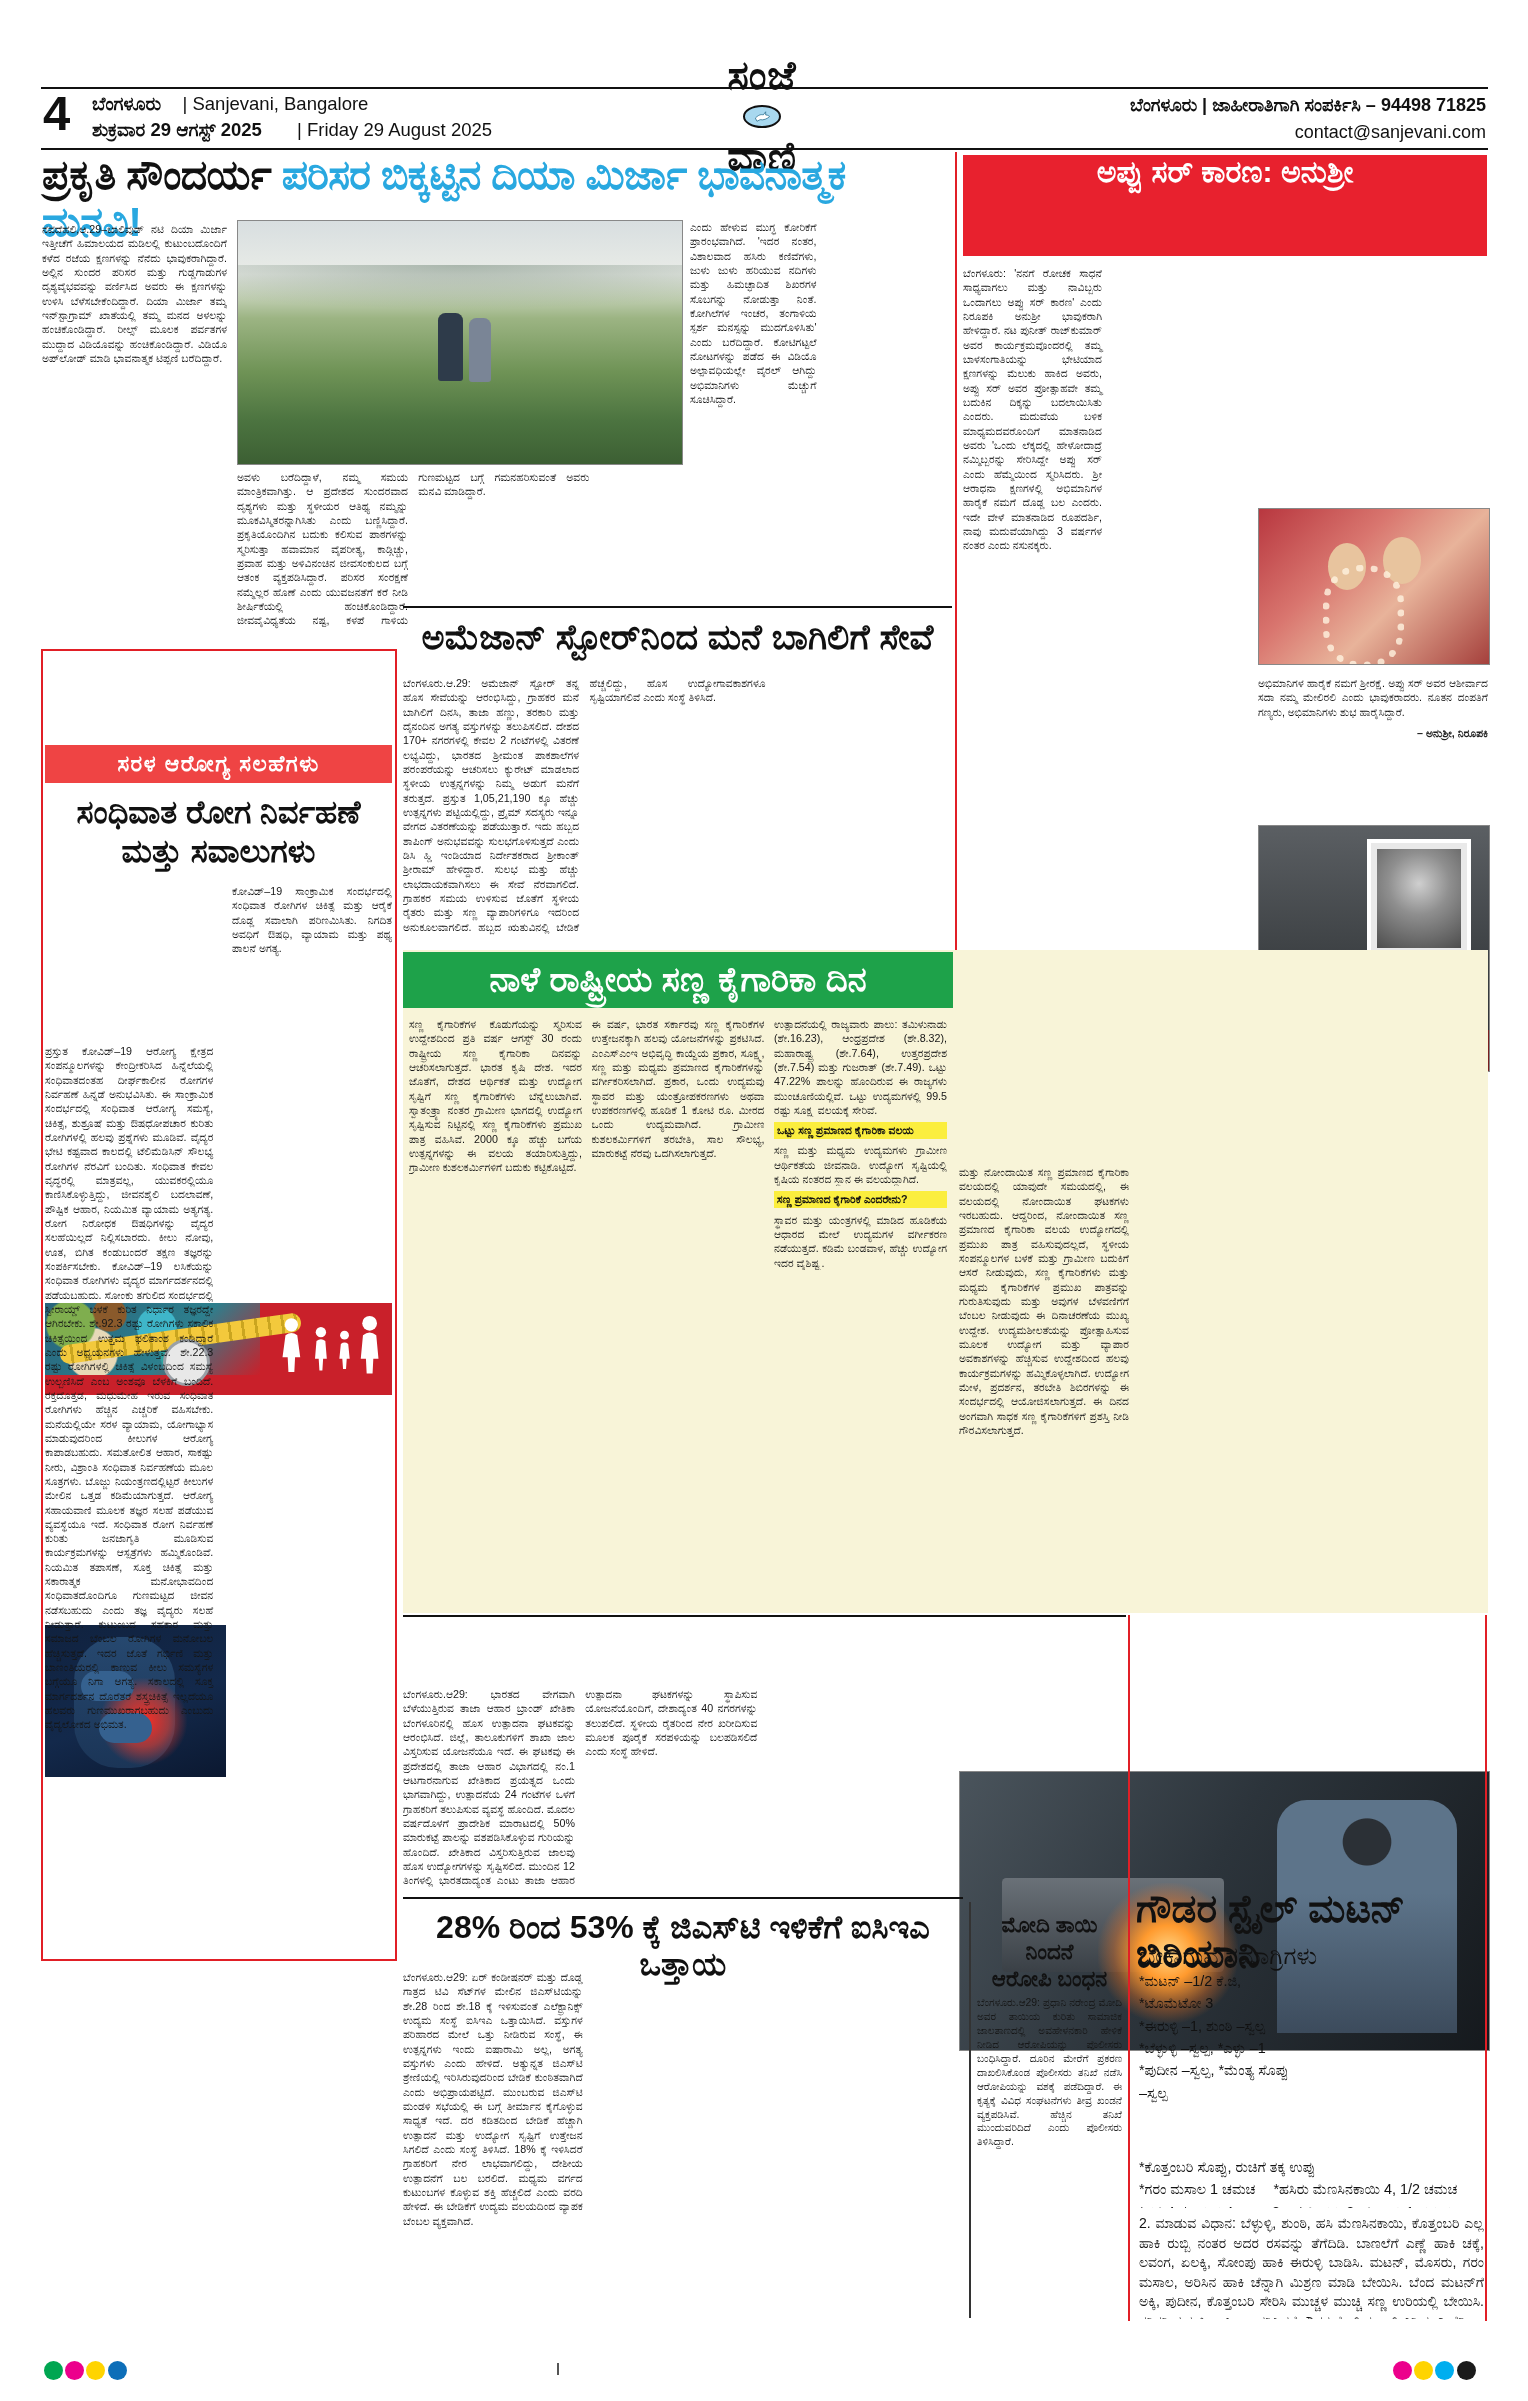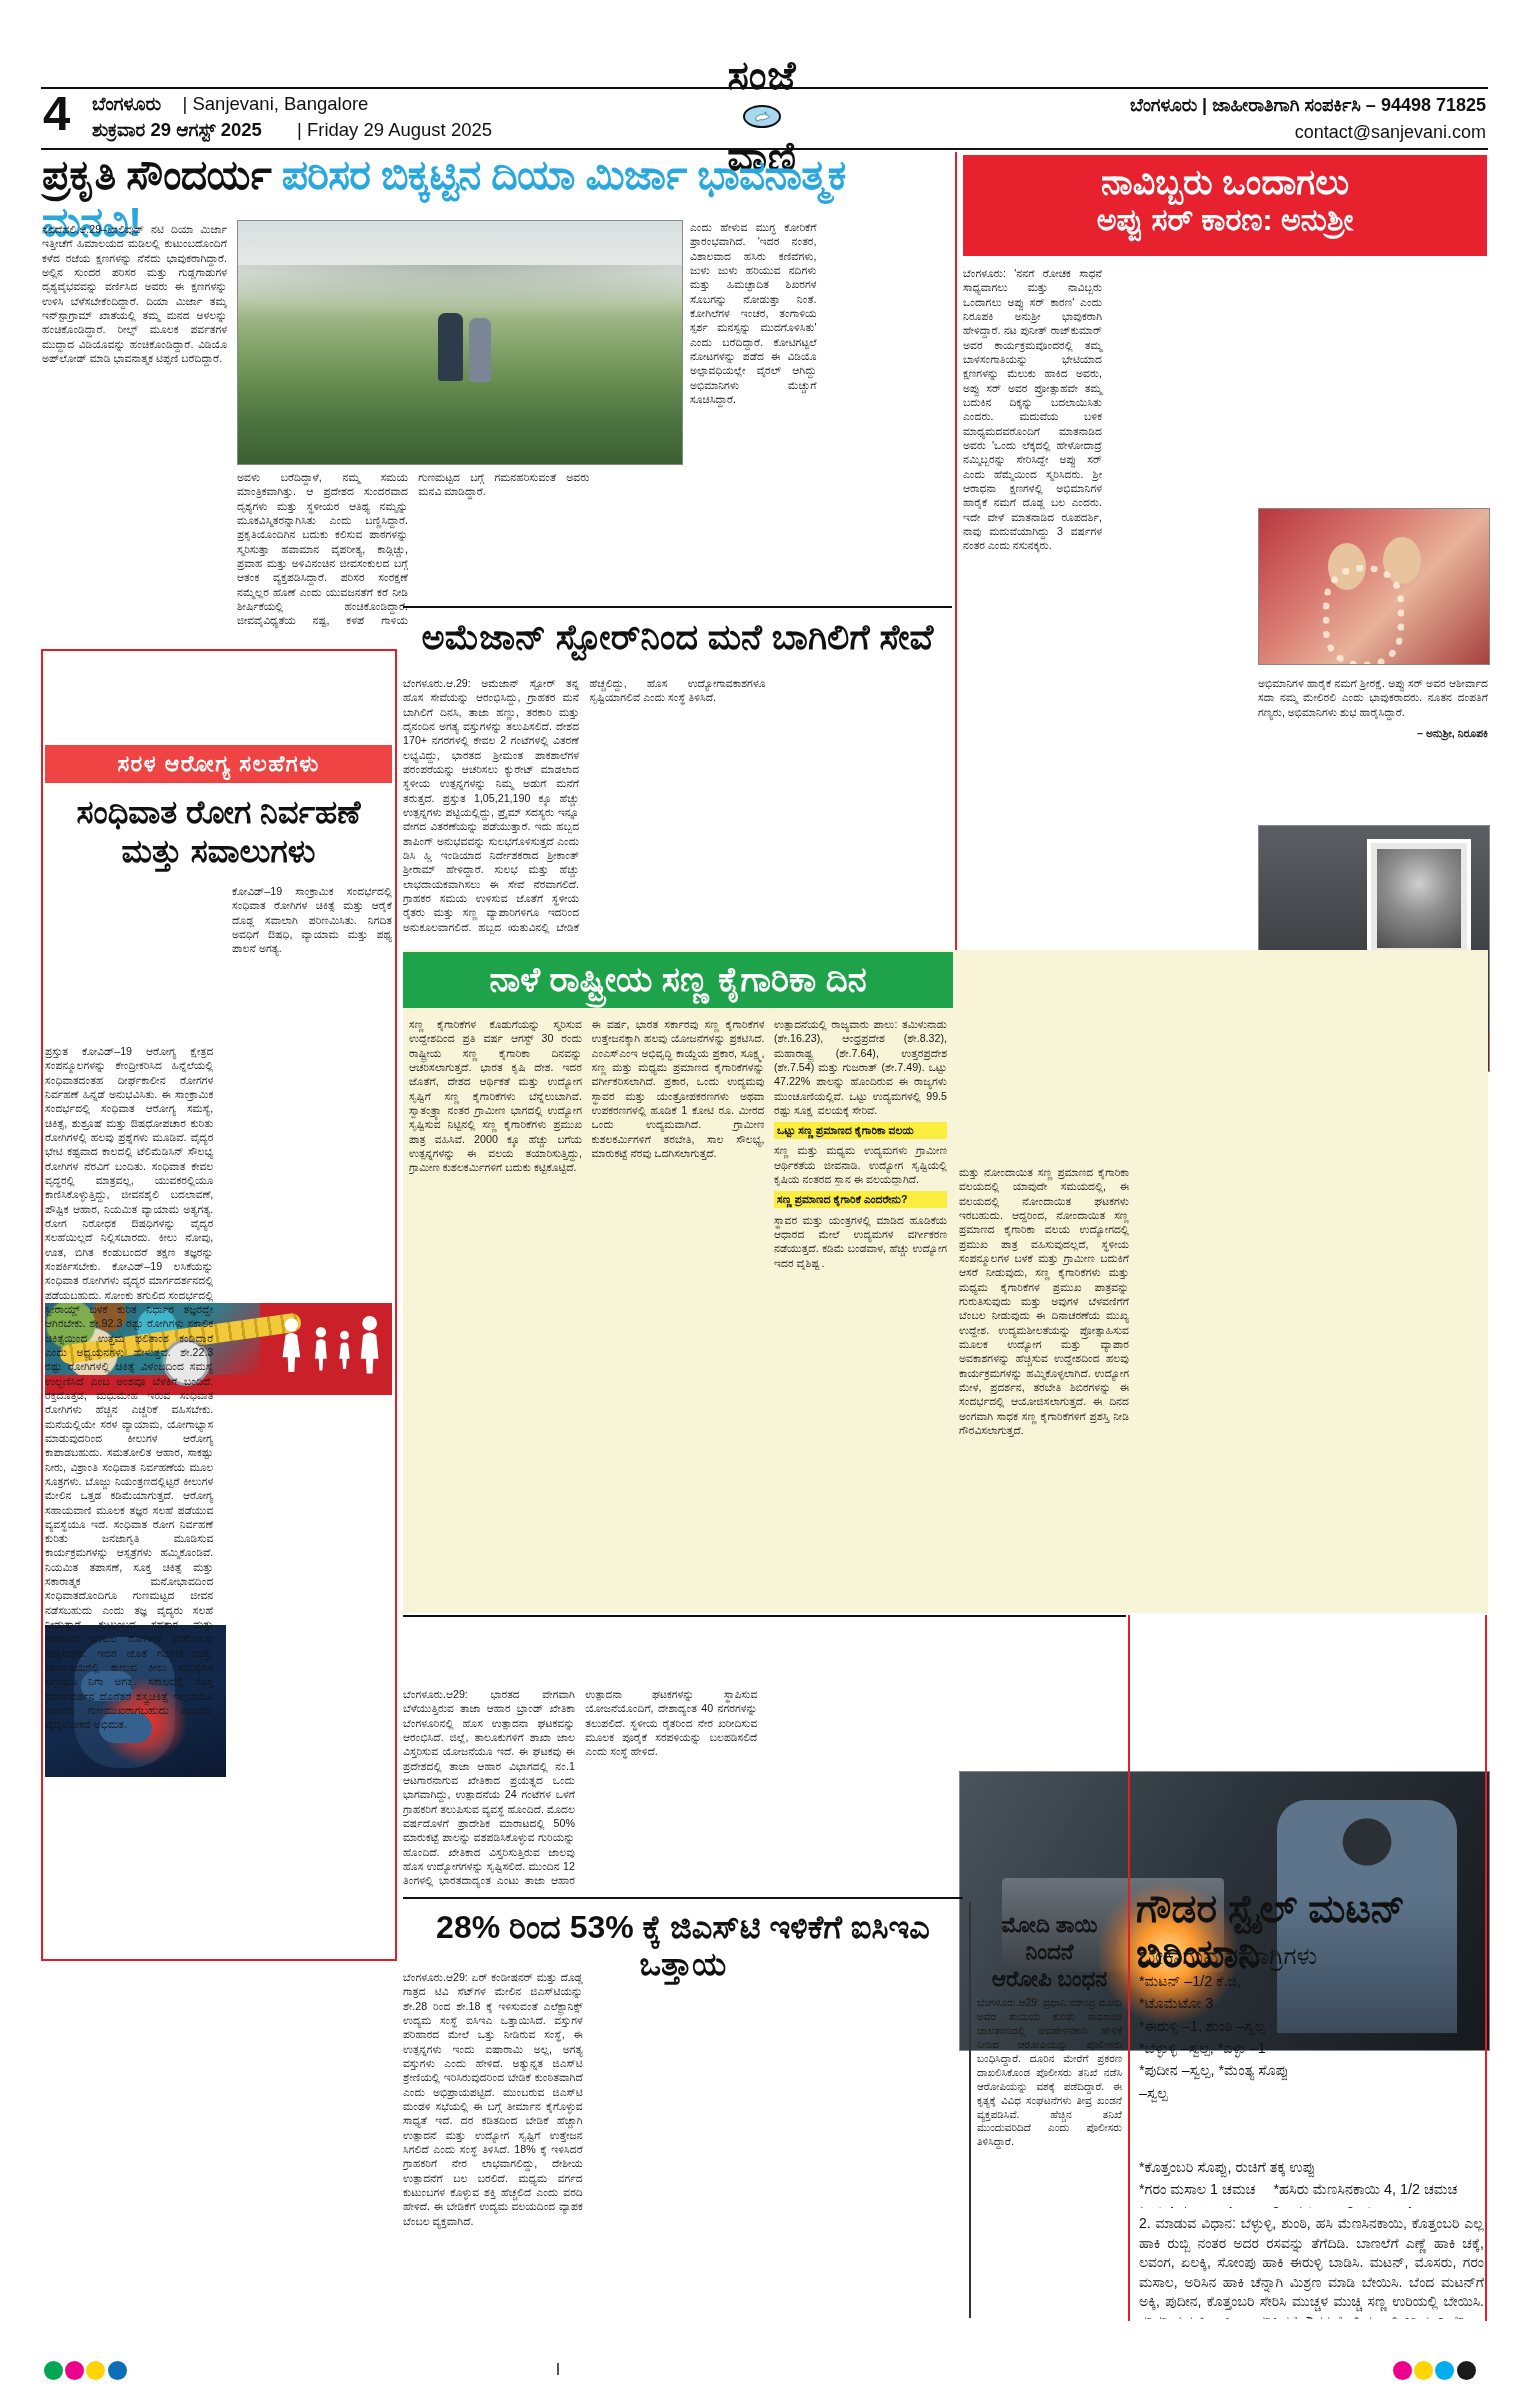--- a/index.html
+++ b/index.html
@@ -103,21 +103,20 @@
     <div class="ridge"></div>
     <div class="fig" style="left:45%;top:38%;width:25px;height:68px;background:#2e3b4a;"></div>
     <div class="fig" style="left:52%;top:40%;width:22px;height:64px;background:#7a8596;"></div>
   </div>
   <div class="abs body-txt" style="left:690px;top:220px;width:262px;height:244px;column-count:2;column-gap:9px;">ಎಂದು ಹೇಳುವ ಮುಗ್ಧ ಕೋರಿಕೆಗೆ ಪ್ರಾರಂಭವಾಗಿದೆ. 'ಇದರ ನಂತರ, ವಿಶಾಲವಾದ ಹಸಿರು ಕಣಿವೆಗಳು, ಜುಳು ಜುಳು ಹರಿಯುವ ನದಿಗಳು ಮತ್ತು ಹಿಮಚ್ಛಾದಿತ ಶಿಖರಗಳ ಸೊಬಗನ್ನು ನೋಡುತ್ತಾ ನಿಂತೆ. ಕೋಗಿಲೆಗಳ ಇಂಚರ, ತಂಗಾಳಿಯ ಸ್ಪರ್ಶ ಮನಸ್ಸನ್ನು ಮುದಗೊಳಿಸಿತು' ಎಂದು ಬರೆದಿದ್ದಾರೆ. ಕೋಟಿಗಟ್ಟಲೆ ನೋಟಗಳನ್ನು ಪಡೆದ ಈ ವಿಡಿಯೊ ಅಲ್ಪಾವಧಿಯಲ್ಲೇ ವೈರಲ್ ಆಗಿದ್ದು ಅಭಿಮಾನಿಗಳು ಮೆಚ್ಚುಗೆ ಸೂಚಿಸಿದ್ದಾರೆ.</div>
   <div class="abs body-txt" style="left:237px;top:470px;width:715px;height:161px;column-count:4;column-gap:10.4px;">ಅವಳು ಬರೆದಿದ್ದಾಳೆ, ನಮ್ಮ ಸಮಯ ಮಾಂತ್ರಿಕವಾಗಿತ್ತು. ಆ ಪ್ರದೇಶದ ಸುಂದರವಾದ ದೃಶ್ಯಗಳು ಮತ್ತು ಸ್ಥಳೀಯರ ಆತಿಥ್ಯ ನಮ್ಮನ್ನು ಮೂಕವಿಸ್ಮಿತರನ್ನಾಗಿಸಿತು ಎಂದು ಬಣ್ಣಿಸಿದ್ದಾರೆ. ಪ್ರಕೃತಿಯೊಂದಿಗಿನ ಬದುಕು ಕಲಿಸುವ ಪಾಠಗಳನ್ನು ಸ್ಮರಿಸುತ್ತಾ ಹವಾಮಾನ ವೈಪರೀತ್ಯ, ಕಾಡ್ಗಿಚ್ಚು, ಪ್ರವಾಹ ಮತ್ತು ಅಳಿವಿನಂಚಿನ ಜೀವಸಂಕುಲದ ಬಗ್ಗೆ ಆತಂಕ ವ್ಯಕ್ತಪಡಿಸಿದ್ದಾರೆ. ಪರಿಸರ ಸಂರಕ್ಷಣೆ ನಮ್ಮೆಲ್ಲರ ಹೊಣೆ ಎಂದು ಯುವಜನತೆಗೆ ಕರೆ ನೀಡಿ ಶೀರ್ಷಿಕೆಯಲ್ಲಿ ಹಂಚಿಕೊಂಡಿದ್ದಾರೆ. ಜೀವವೈವಿಧ್ಯತೆಯ ನಷ್ಟ, ಕಳಪೆ ಗಾಳಿಯ ಗುಣಮಟ್ಟದ ಬಗ್ಗೆ ಗಮನಹರಿಸುವಂತೆ ಅವರು ಮನವಿ ಮಾಡಿದ್ದಾರೆ.</div>
 
   <div class="abs vred" style="left:955px;top:152px;width:2.2px;height:1461px;"></div>
 
   <div class="abs redbox" style="left:963px;top:155px;width:524px;height:101px;">
-    <div class="l1">ನಾವಿಬ್ಬರು ಒಂದಾಗಲು</div>
     <div class="l2">ಅಪ್ಪು ಸರ್ ಕಾರಣ: ಅನುಶ್ರೀ</div>
   </div>
   <div class="abs body-txt" style="left:963px;top:266px;width:287px;height:605px;column-count:2;column-gap:9px;">ಬೆಂಗಳೂರು: 'ನನಗೆ ರೋಚಕ ಸಾಧನೆ ಸಾಧ್ಯವಾಗಲು ಮತ್ತು ನಾವಿಬ್ಬರು ಒಂದಾಗಲು ಅಪ್ಪು ಸರ್ ಕಾರಣ' ಎಂದು ನಿರೂಪಕಿ ಅನುಶ್ರೀ ಭಾವುಕರಾಗಿ ಹೇಳಿದ್ದಾರೆ. ನಟ ಪುನೀತ್ ರಾಜ್‌ಕುಮಾರ್ ಅವರ ಕಾರ್ಯಕ್ರಮವೊಂದರಲ್ಲಿ ತಮ್ಮ ಬಾಳಸಂಗಾತಿಯನ್ನು ಭೇಟಿಯಾದ ಕ್ಷಣಗಳನ್ನು ಮೆಲುಕು ಹಾಕಿದ ಅವರು, ಅಪ್ಪು ಸರ್ ಅವರ ಪ್ರೋತ್ಸಾಹವೇ ತಮ್ಮ ಬದುಕಿನ ದಿಕ್ಕನ್ನು ಬದಲಾಯಿಸಿತು ಎಂದರು. ಮದುವೆಯ ಬಳಿಕ ಮಾಧ್ಯಮದವರೊಂದಿಗೆ ಮಾತನಾಡಿದ ಅವರು 'ಒಂದು ಲೆಕ್ಕದಲ್ಲಿ ಹೇಳೋದಾದ್ರೆ ನಮ್ಮಿಬ್ಬರನ್ನು ಸೇರಿಸಿದ್ದೇ ಅಪ್ಪು ಸರ್ ಎಂದು ಹೆಮ್ಮೆಯಿಂದ ಸ್ಮರಿಸಿದರು. ಶ್ರೀ ಆರಾಧನಾ ಕ್ಷಣಗಳಲ್ಲಿ ಅಭಿಮಾನಿಗಳ ಹಾರೈಕೆ ನಮಗೆ ದೊಡ್ಡ ಬಲ ಎಂದರು. ಇದೇ ವೇಳೆ ಮಾತನಾಡಿದ ರೂಪದರ್ಶಿ, ನಾವು ಮದುವೆಯಾಗಿದ್ದು 3 ವರ್ಷಗಳ ನಂತರ ಎಂದು ನಸುನಕ್ಕರು.</div>
   <div class="abs ph ph-wed" style="left:1258px;top:263px;width:230px;height:155px;">
     <div class="face" style="left:30%;top:22%;"></div>
     <div class="face" style="left:54%;top:18%;"></div>
     <div class="garl" style="left:28%;top:36%;"></div>
   </div>
   <div class="abs ph ph-mem" style="left:1258px;top:423px;width:230px;height:245px;">
     <div class="frame">

